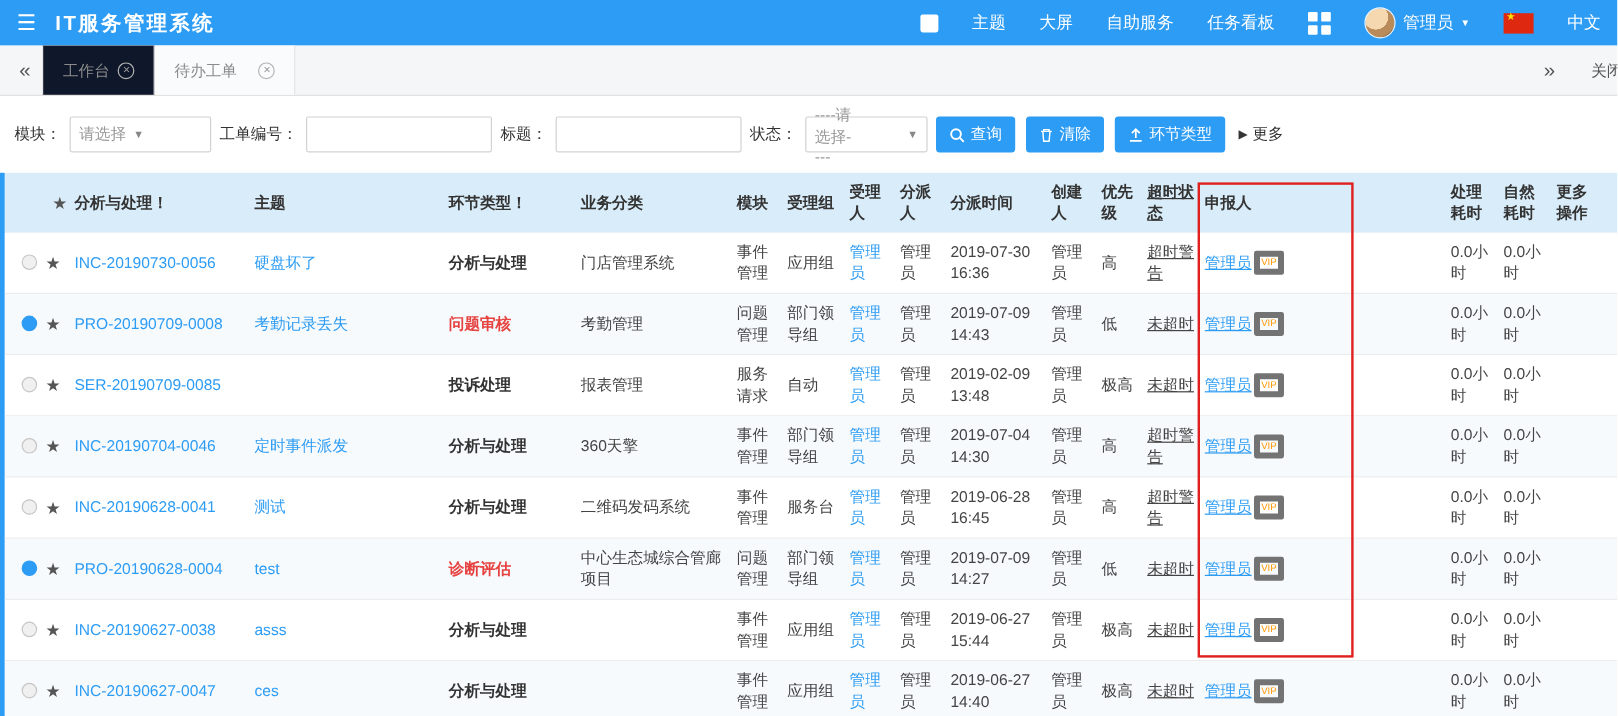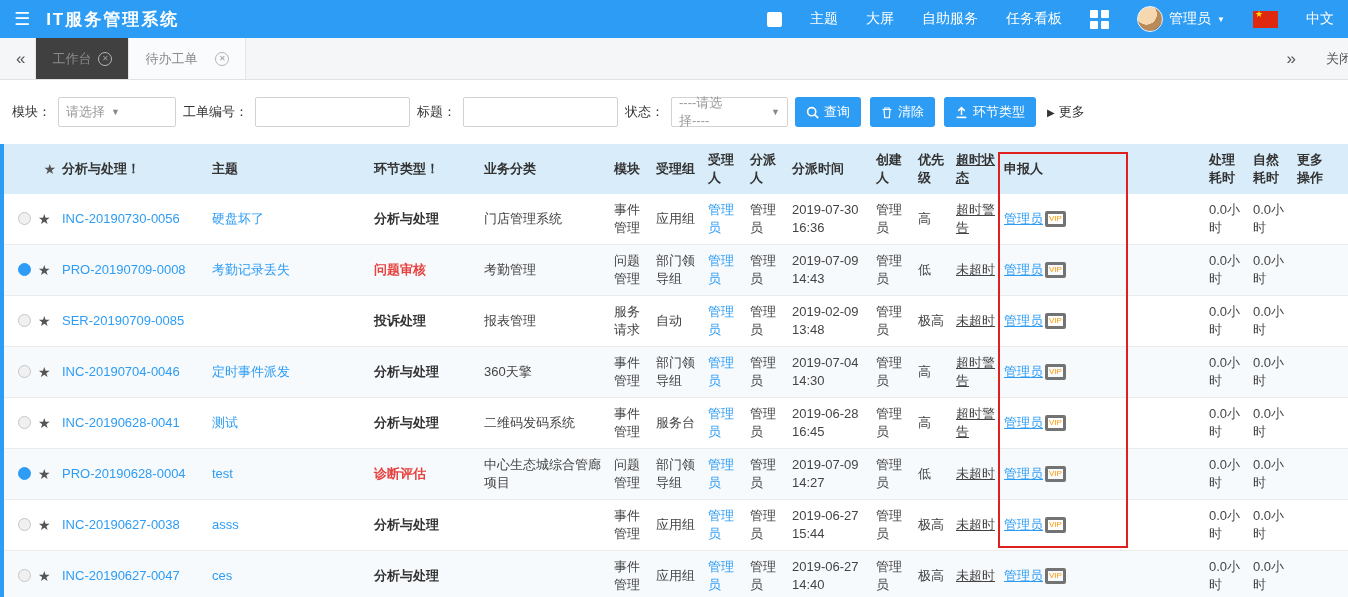--- a/index.html
+++ b/index.html
@@ -25,38 +25,38 @@
   .caret-down { font-size:8px; }
   .flag { width:25px; height:17px; background:#de2910; position:relative; display:inline-block; }
   .flag-star { color:#ffde00; font-size:9px; position:absolute; top:-2px; left:2px; }
   .lang { font-size:14px; }
 
   
   .tabbar { height:42px; background:#f5f6f7; border-bottom:1px solid #e2e2e2;
     display:flex; align-items:stretch; position:relative; padding-left:6px; }
   .tab-arrow { color:#555; font-size:17px; align-self:center; padding:0 10px; cursor:pointer; }
   .tab { display:flex; align-items:center; gap:7px; padding:0 16px; color:#8b8b8b;
-    font-size:13px; border-right:1px solid #e6e6e6; cursor:pointer; background:#404040; }
+    font-size:13px; border-right:1px solid #e6e6e6; cursor:pointer; background:#0f172a; }
   .tab:first-of-type { border-left:1px solid #e6e6e6; }
   .tab.active { background:#fafbfc; color:#8b8b8b;gap:18px; }
   .tab-close { width:14px; height:14px; border:1px solid #b5b5b5; border-radius:50%;
     font-size:8px; line-height:12px; text-align:center; color:#999; }
   .tab-arrow-right { position:absolute; right:42px; top:0; height:42px; display:flex; align-items:center; }
   .close-menu { position:absolute; left:1326px; top:0; height:42px; display:flex;
     align-items:center; font-size:13px; color:#555; white-space:nowrap; }
 
   
   .filterbar { height:64px; display:flex; align-items:center; padding:0 12px;
     gap:7px; font-size:13px; color:#333; background:#fff; }
   .f-label { white-space:nowrap; }
   .select { height:30px; border:1px solid #d2d2d2; border-radius:2px; background:#fff;
     display:flex; align-items:center; justify-content:flex-start; padding:0 7px;
     color:#999; cursor:pointer; }
   .select.w-module { width:118px; }
-  .select.w-status { width:117px;gap:38px; }
+  .select.w-status { width:102px;gap:38px; }
   .sel-caret { color:#888; font-size:9px; margin-left:6px; }
   .txt-input { height:30px; width:155px; border:1px solid #d2d2d2; border-radius:2px;
     padding:0 8px; font-size:13px; color:#333; outline:none; }
   .btn { height:30px; background:#2d9cf4; color:#fff; border:none; border-radius:3px;
     padding:0 11px; font-size:13px; display:inline-flex; align-items:center; gap:5px;
     cursor:pointer; white-space:nowrap; }
   .btn + .btn { margin-left:2px; }
   .more-wrap { display:flex; align-items:center; gap:4px; margin-left:4px; color:#333; cursor:pointer; }
   .more-arrow { font-size:10px; color:#333; }
 
@@ -75,21 +75,21 @@
   .c-time{width:84px;} .c-cre{width:42px;} .c-pri{width:38px;} .c-to{width:48px;text-decoration:underline;}
   .c-rep{width:122px;} .c-gap{width:83px;} .c-pt{width:44px;} .c-nt{width:44px;} .c-more{width:42px;}
   .star { color:#555; font-size:14px; cursor:pointer; }
   .radio { width:13px; height:13px; border-radius:50%; border:1px solid #c6c6c6;
     background:#f0f0f0; display:inline-block; flex:0 0 auto; cursor:pointer; }
   .radio.on { background:#2d9cf4; border-color:#2d9cf4; }
   .link { color:#2d9cf4; text-decoration:none; cursor:pointer; }
   .link.underline { text-decoration:underline; }
   .step { font-weight:bold; color:#333; }
   .step.red { color:#e64340; }
-  .vip { display:inline-block; font-size:8px; color:#ff9800; border:3px solid #737373;
+  .vip { display:inline-block; font-size:8px; color:#ff9800; border:5px solid #737373;
     border-radius:2px; padding:0 1px; margin-left:2px; line-height:10px; vertical-align:2px; }
   .highlight-box { position:absolute; left:994px; top:8px; width:130px; height:396px;
     border:2px solid #e01f1f; pointer-events:none; z-index:5; }
 </style>
 </head>
 <body>
 
 <div class="page">
 
   <div class="topbar">

